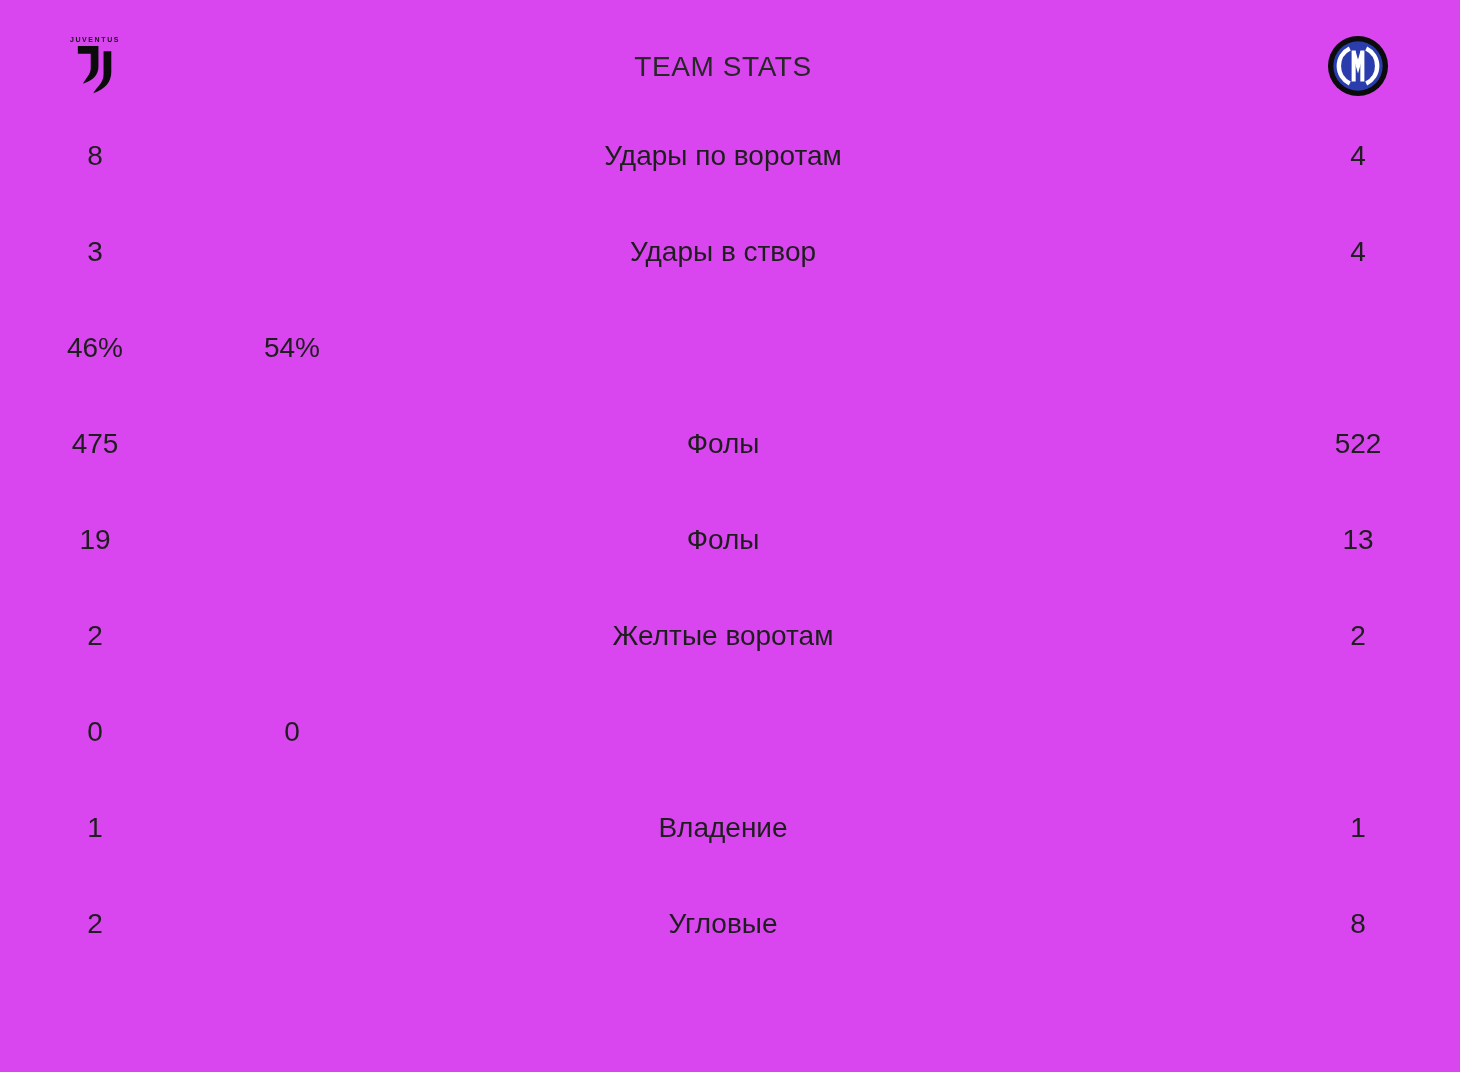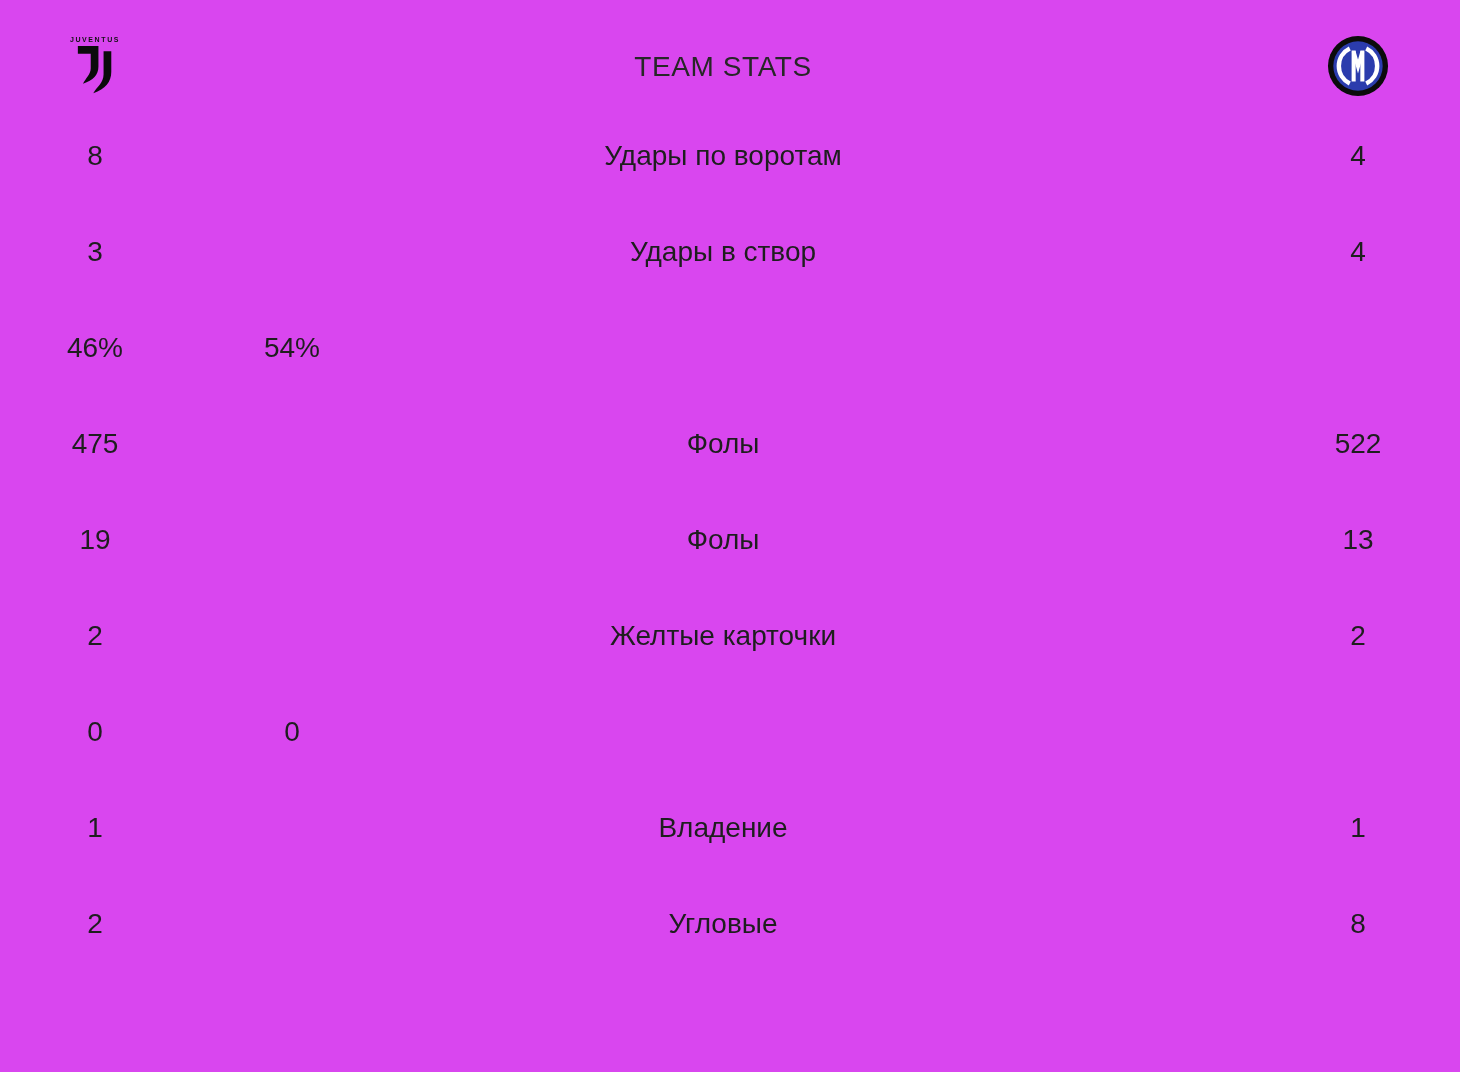--- a/index.html
+++ b/index.html
@@ -125,21 +125,21 @@
 
 
     <div class="row">
       <div class="cell left">19</div>
       <div class="cell mid">Фолы</div>
       <div class="cell right">13</div>
     </div>
 
     <div class="row">
       <div class="cell left">2</div>
-      <div class="cell mid">Желтые карточки</div>
+      <div class="cell mid">Желтые воротам</div>
       <div class="cell right">2</div>
     </div>
 
     <div class="row">
       <div class="cell left">0</div>
       <div class="cell right">0</div>
     </div>
 
     <div class="row">
       <div class="cell left">1</div>

